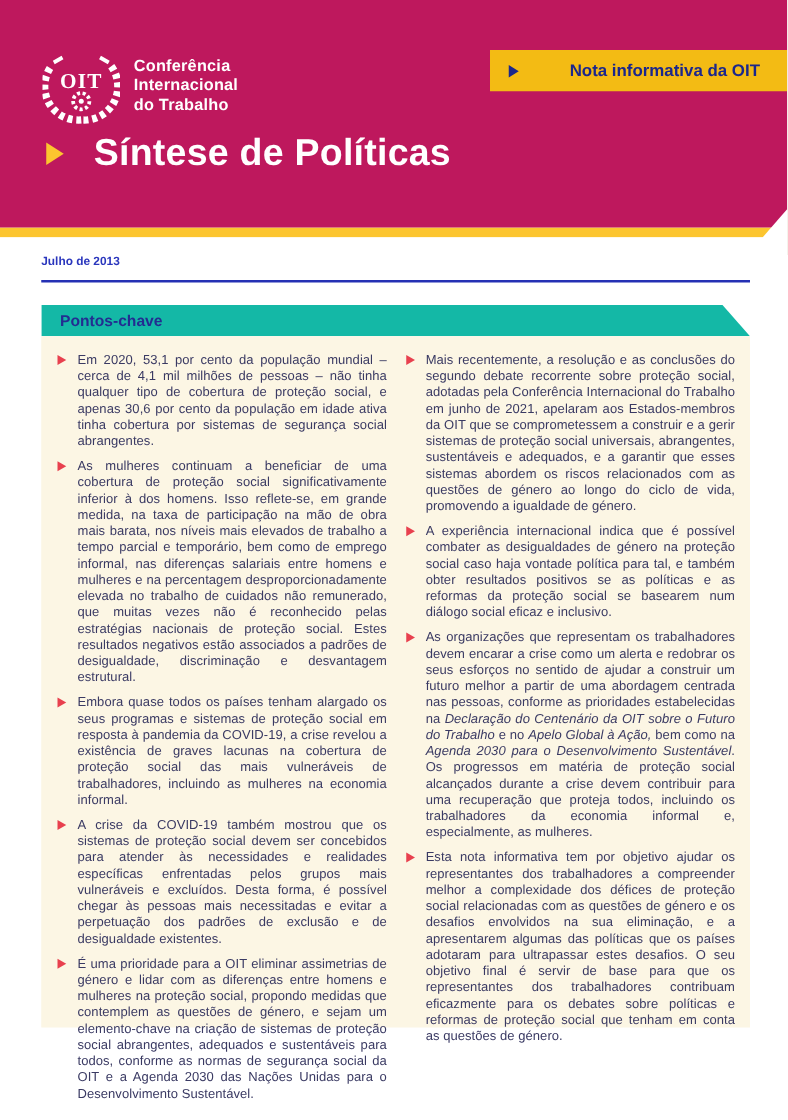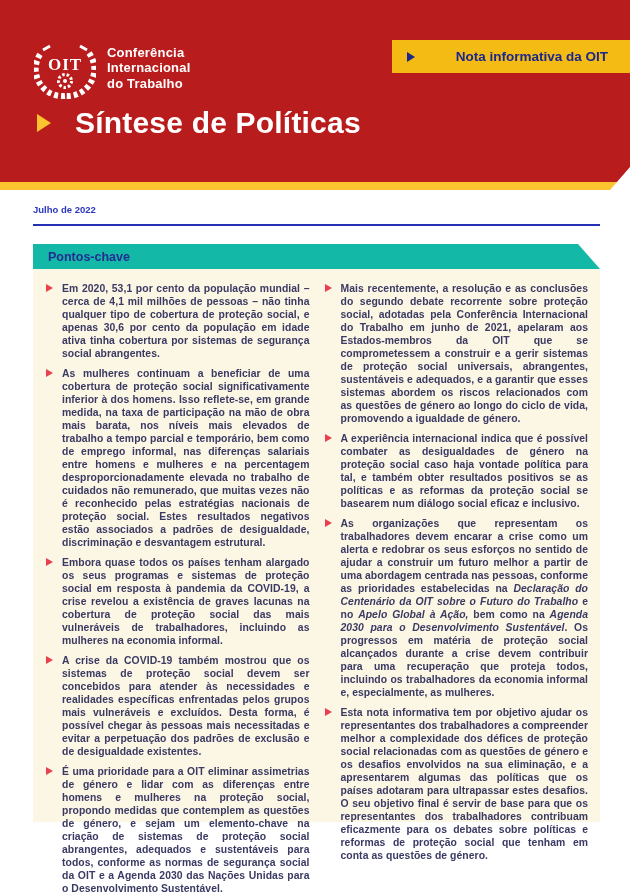--- a/index.html
+++ b/index.html
@@ -7,21 +7,21 @@
   .page {
     position:relative; width:630px; height:896px; background:#ffffff;
     margin:0 auto; overflow:hidden;
   }
 
   
   .header-wrap {
     position:relative; height:190px;
     clip-path: polygon(0 0, 100% 0, 100% 167px, 610px 190px, 0 190px);
   }
-  .header-blue { height:182px; background:#b91c1c; position:relative; }
+  .header-blue { height:182px; background:#be185d; position:relative; }
   .header-gold-strip { height:8px; background:#fcc52f; }
 
   .logo-block { position:absolute; left:34px; top:37px; display:flex; align-items:center; gap:11px; }
   .org-name { color:#ffffff; font-weight:bold; font-size:13px; line-height:15.5px; letter-spacing:.2px; }
 
   .note-tag {
     position:absolute; top:40px; right:0; height:33px;
     background:#f3bb14; display:flex; align-items:center;
     padding:0 22px 0 15px; gap:9px;
   }
@@ -54,21 +54,21 @@
 
   .kp-banner {
     margin-top:18px; height:25px; background:#14b8a6;
     clip-path: polygon(0 0, calc(100% - 22px) 0, 100% 100%, 0 100%);
     display:flex; align-items:center; padding-left:15px;
   }
   .kp-banner-title { color:#232d91; font-weight:bold; font-size:12.5px; }
 
   .kp-box {
     background:#fcf6e4; height:553px; padding:13px 12px 0 13px;
-    display:flex; gap:15px;font-weight:bold;
+    display:flex; gap:15px;
   }
   .kp-col { flex:1; min-width:0; }
 
   .bullet { display:flex; gap:9px; margin-bottom:7px; }
   .bullet .tri-red {
     flex:none; width:0; height:0; margin-top:2px;
     border-left:7px solid #e8404e;
     border-top:4.5px solid transparent; border-bottom:4.5px solid transparent;
   }
   .bullet p {
@@ -116,21 +116,21 @@
         <span class="tri-gold-lg"></span>
         <h1 class="page-title">Síntese de Políticas</h1>
       </div>
 
     </div>
     <div class="header-gold-strip"></div>
   </div>
 
   <div class="content">
 
-    <p class="doc-date">Julho de 2022</p>
+    <p class="doc-date">Julho de 2013</p>
 
     <h2 class="headline">
     </h2>
 
     <hr class="rule">
 
     <div class="kp-banner">
       <span class="kp-banner-title">Pontos-chave</span>
     </div>
 

